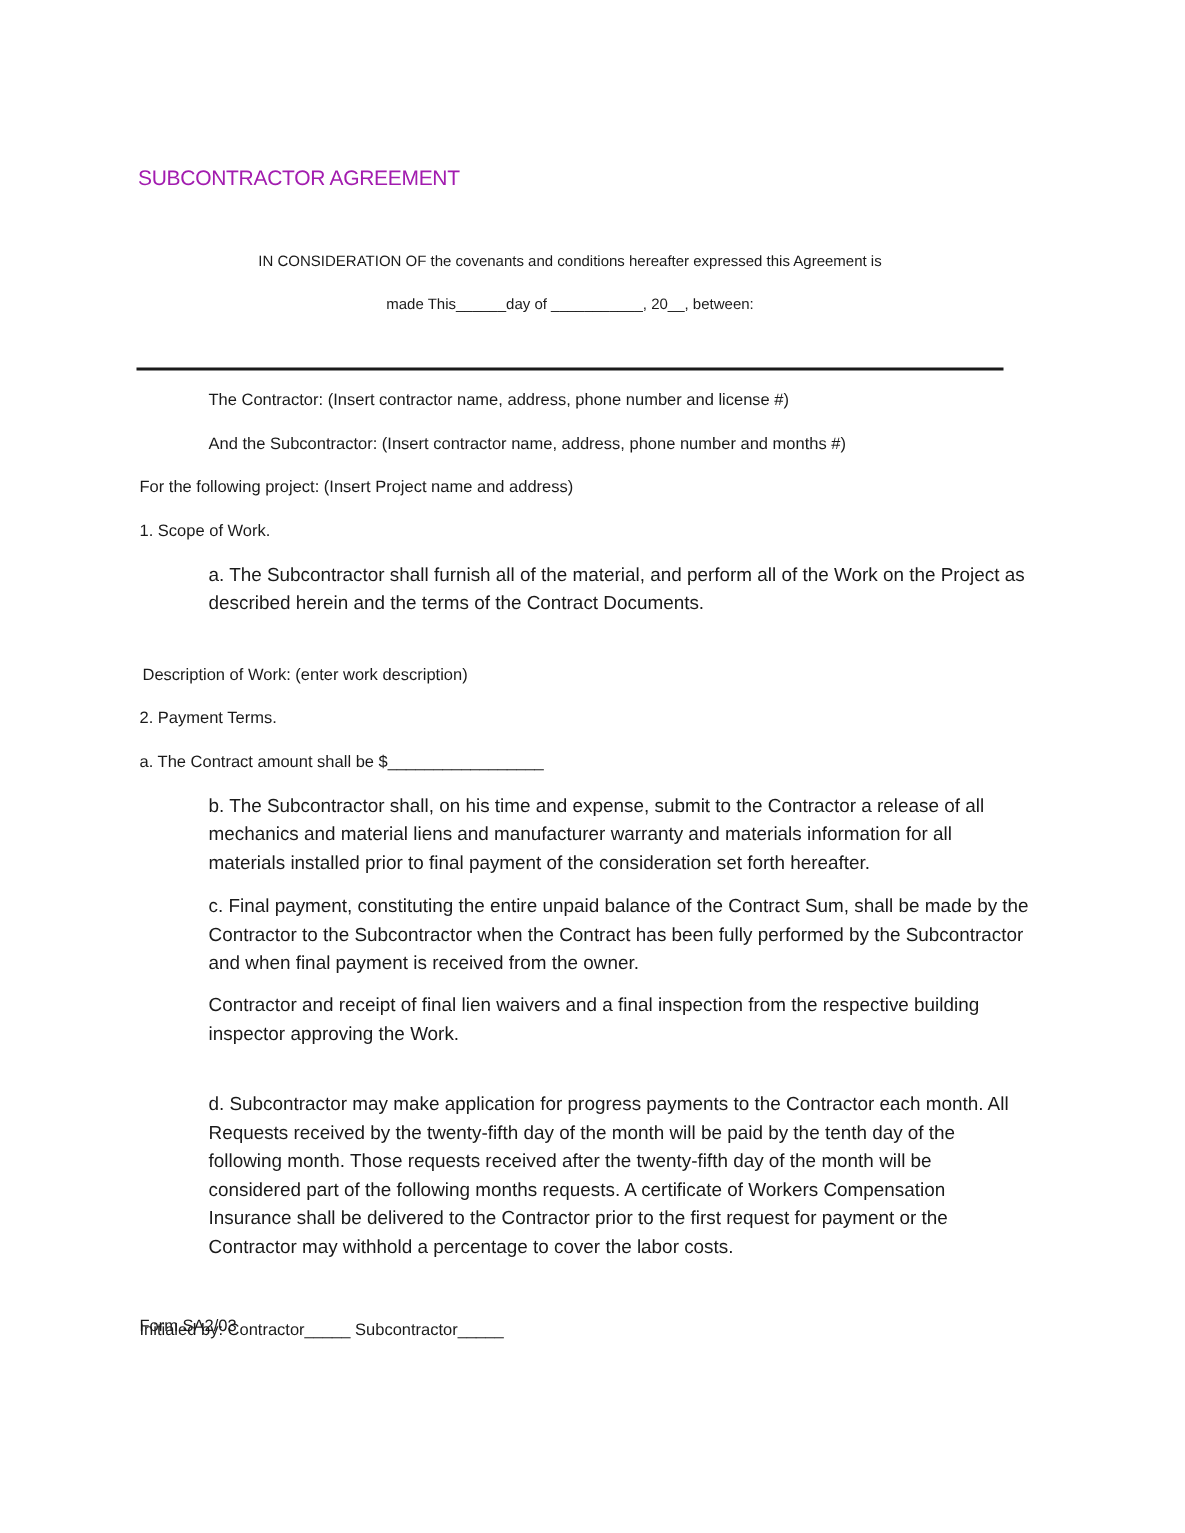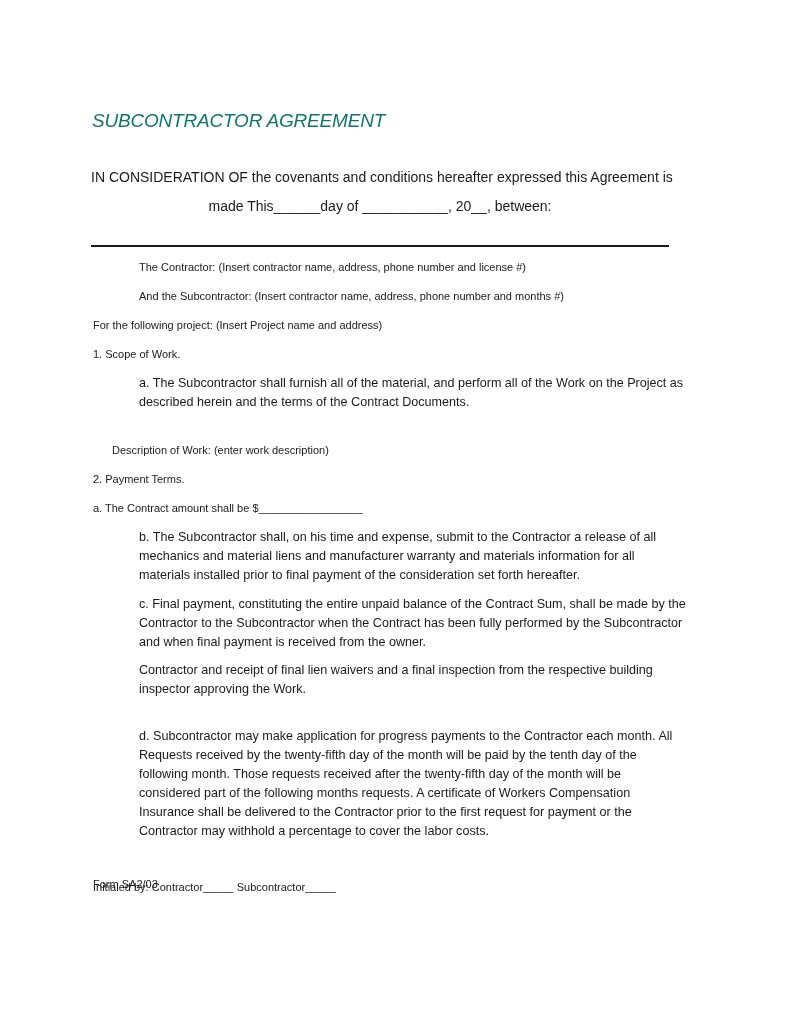--- a/index.html
+++ b/index.html
@@ -19,32 +19,31 @@
       position: absolute;
       left: 0; top: 0;
       width: 790px;
       height: 1022px;
       background: #ffffff;
     }
     .title {
       position: absolute;
       left: 92px;
       top: 110px;
-      font-size: 19px;
-      color: #0f766e;
+      font-size: 14px;
+      color: #a21caf;
       letter-spacing: -0.2px;
       white-space: nowrap;
-      font-style: italic;
     }
     .center-line {
       position: absolute;
       left: 91px;
       width: 578px;
       text-align: center;
-      font-size: 14px;
+      font-size: 10px;
       white-space: nowrap;
     }
     .rule {
       position: absolute;
       left: 91px;
       top: 245px;
       width: 578px;
       height: 2px;
       background: #1a1a1a;
     }
@@ -80,21 +79,21 @@
 
   <div class="line" style="left:93px; top:316px;">For the following project: (Insert Project name and address)</div>
 
   <div class="line" style="left:93px; top:345px;">1. Scope of Work.</div>
 
   <div class="para" style="top:374px;">
     <span>a. The Subcontractor shall furnish all of the material, and perform all of the Work on the Project as</span>
     <span>described herein and the terms of the Contract Documents.</span>
   </div>
 
-  <div class="line" style="left:112px; top:441px;text-align:center;">Description of Work: (enter work description)</div>
+  <div class="line" style="left:95px; top:441px;text-align:center;">Description of Work: (enter work description)</div>
 
   <div class="line" style="left:93px; top:470px;">2. Payment Terms.</div>
 
   <div class="line" style="left:93px; top:499px;">a. The Contract amount shall be $_________________</div>
 
   <div class="para" style="top:528px;">
     <span>b. The Subcontractor shall, on his time and expense, submit to the Contractor a release of all</span>
     <span>mechanics and material liens and manufacturer warranty and materials information for all</span>
     <span>materials installed prior to final payment of the consideration set forth hereafter.</span>
   </div>

